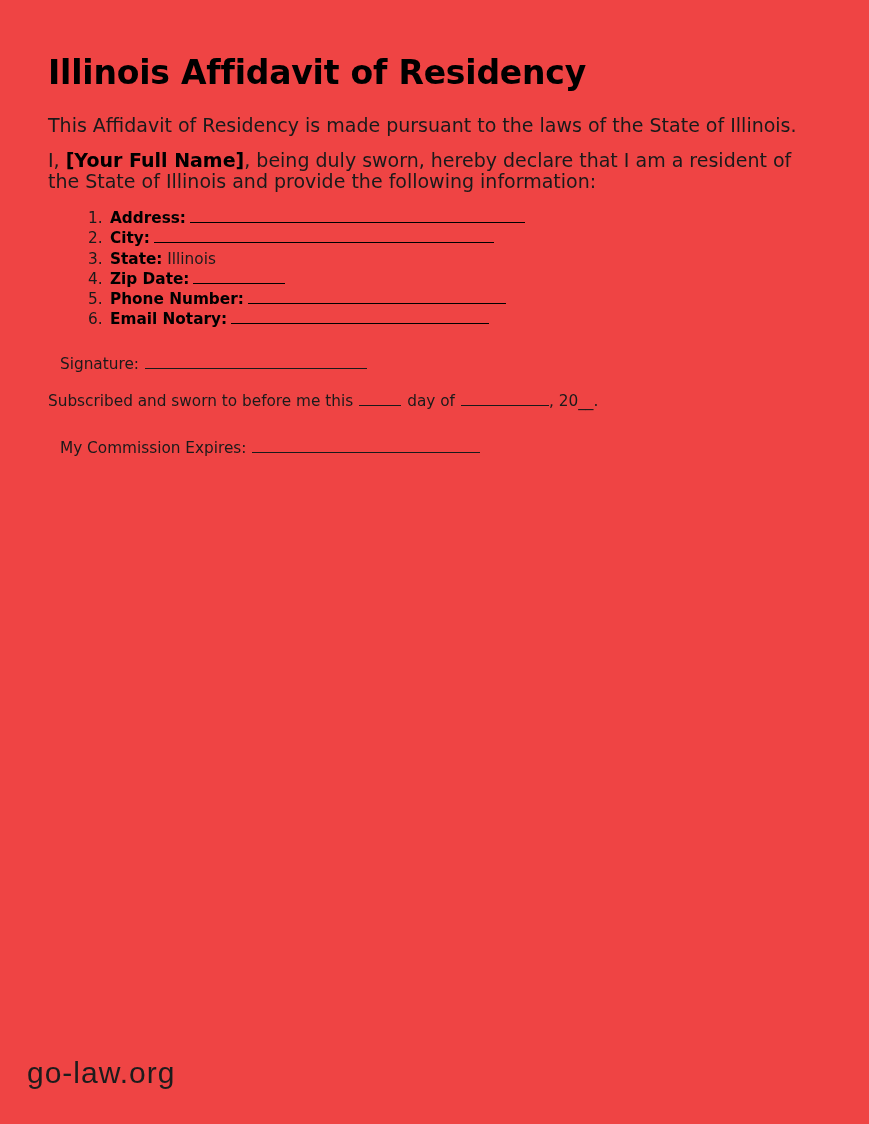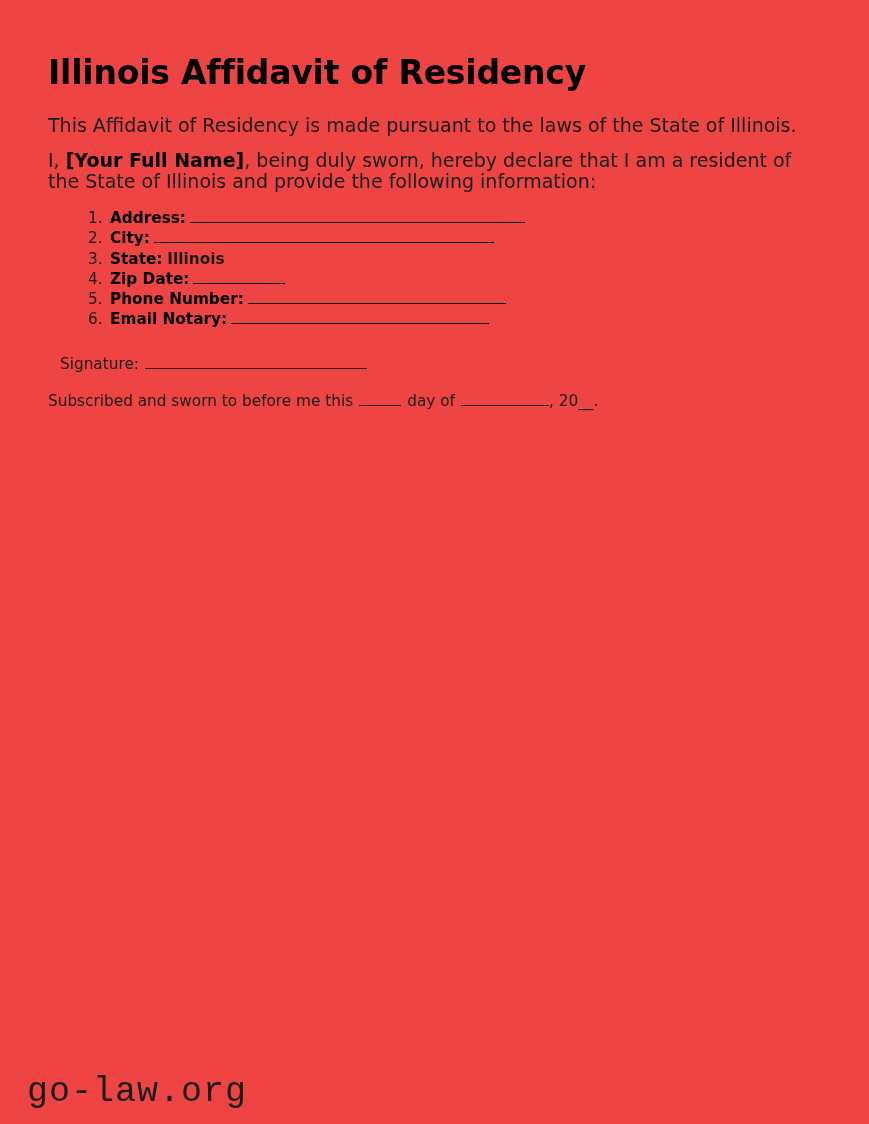--- a/index.html
+++ b/index.html
@@ -84,21 +84,21 @@
     font-weight: normal;
     color: #1a1a1a;
   }
 
   .item-label {
     font-weight: bold;
     color: #000000;
   }
 
   .item-value {
-    font-weight: bold;
+    font-weight: normal;
     color: #1a1a1a;
   }
 
   .blank {
     display: inline-block;
     border-bottom: 1.6px solid #000000;
     height: 13px;
     vertical-align: baseline;
     margin-left: 4px;
   }
@@ -128,23 +128,23 @@
     display: inline-block;
     border-bottom: 1.5px solid #1a1a1a;
     height: 12px;
     vertical-align: baseline;
     margin: 0 2px;
   }
 
   .footer-brand {
     position: absolute;
     left: 27px;
-    bottom: 14px;
-    font-family: Liberation Mono, monospace;
-    font-size: 35px;
+    bottom: 36px;
+    font-family: Liberation Sans, sans-serif;
+    font-size: 30px;
     letter-spacing: 1px;
     color: #1c1c1c;
     line-height: 1;
   }
 </style>
 </head>
 <body>
 
 <div class="page">
 
@@ -180,20 +180,21 @@
 
 
     <div class="sig-block">
 
       <div class="sig-line"><span>Signature:</span><span class="inline-blank" style="width:222px;margin-left:6px"></span></div>
 
 
       <div class="sworn-line"><span>Subscribed and sworn to before me this</span><span class="inline-blank" style="width:42px;margin-left:6px;margin-right:6px"></span><span>day of</span><span class="inline-blank" style="width:88px;margin-left:6px;margin-right:0"></span><span>, 20__.</span></div>
 
 
+      <div class="sig-line"><span>My Commission Expires:</span><span class="inline-blank" style="width:228px;margin-left:6px"></span></div>
 
     </div>
 
   </div>
 
   <div class="footer-brand">go-law.org</div>
 
 </div>
 
 </body></html>

